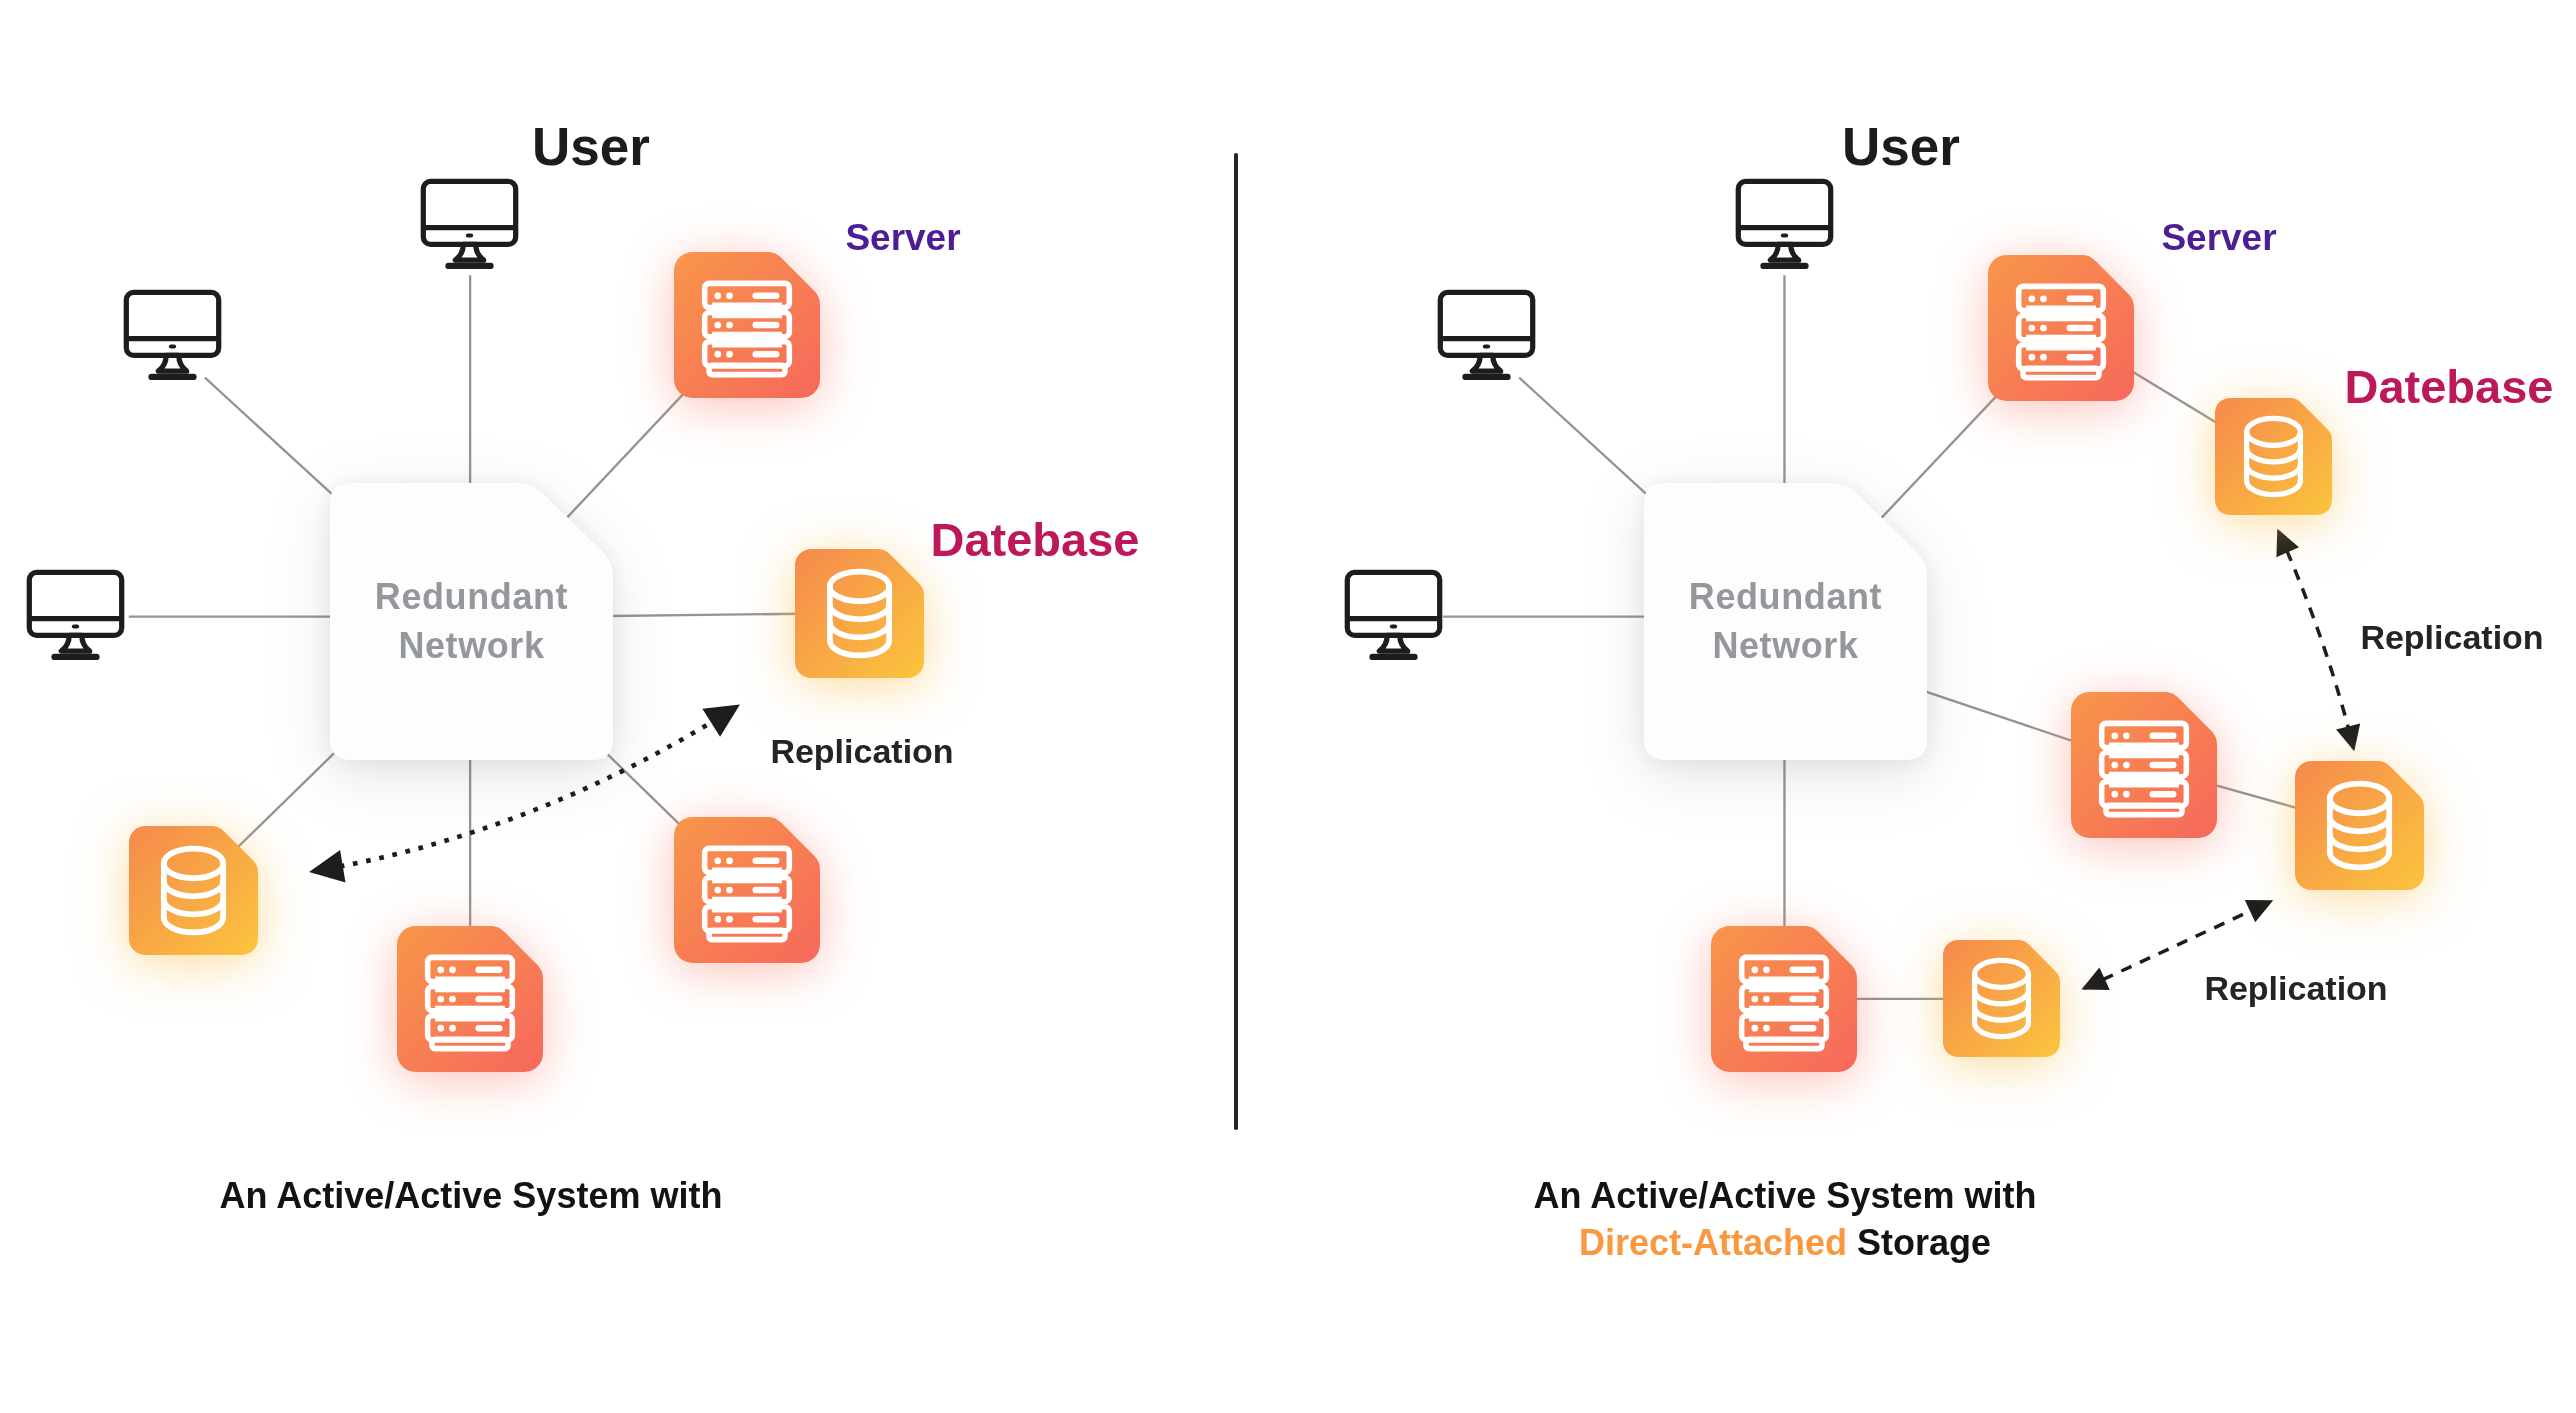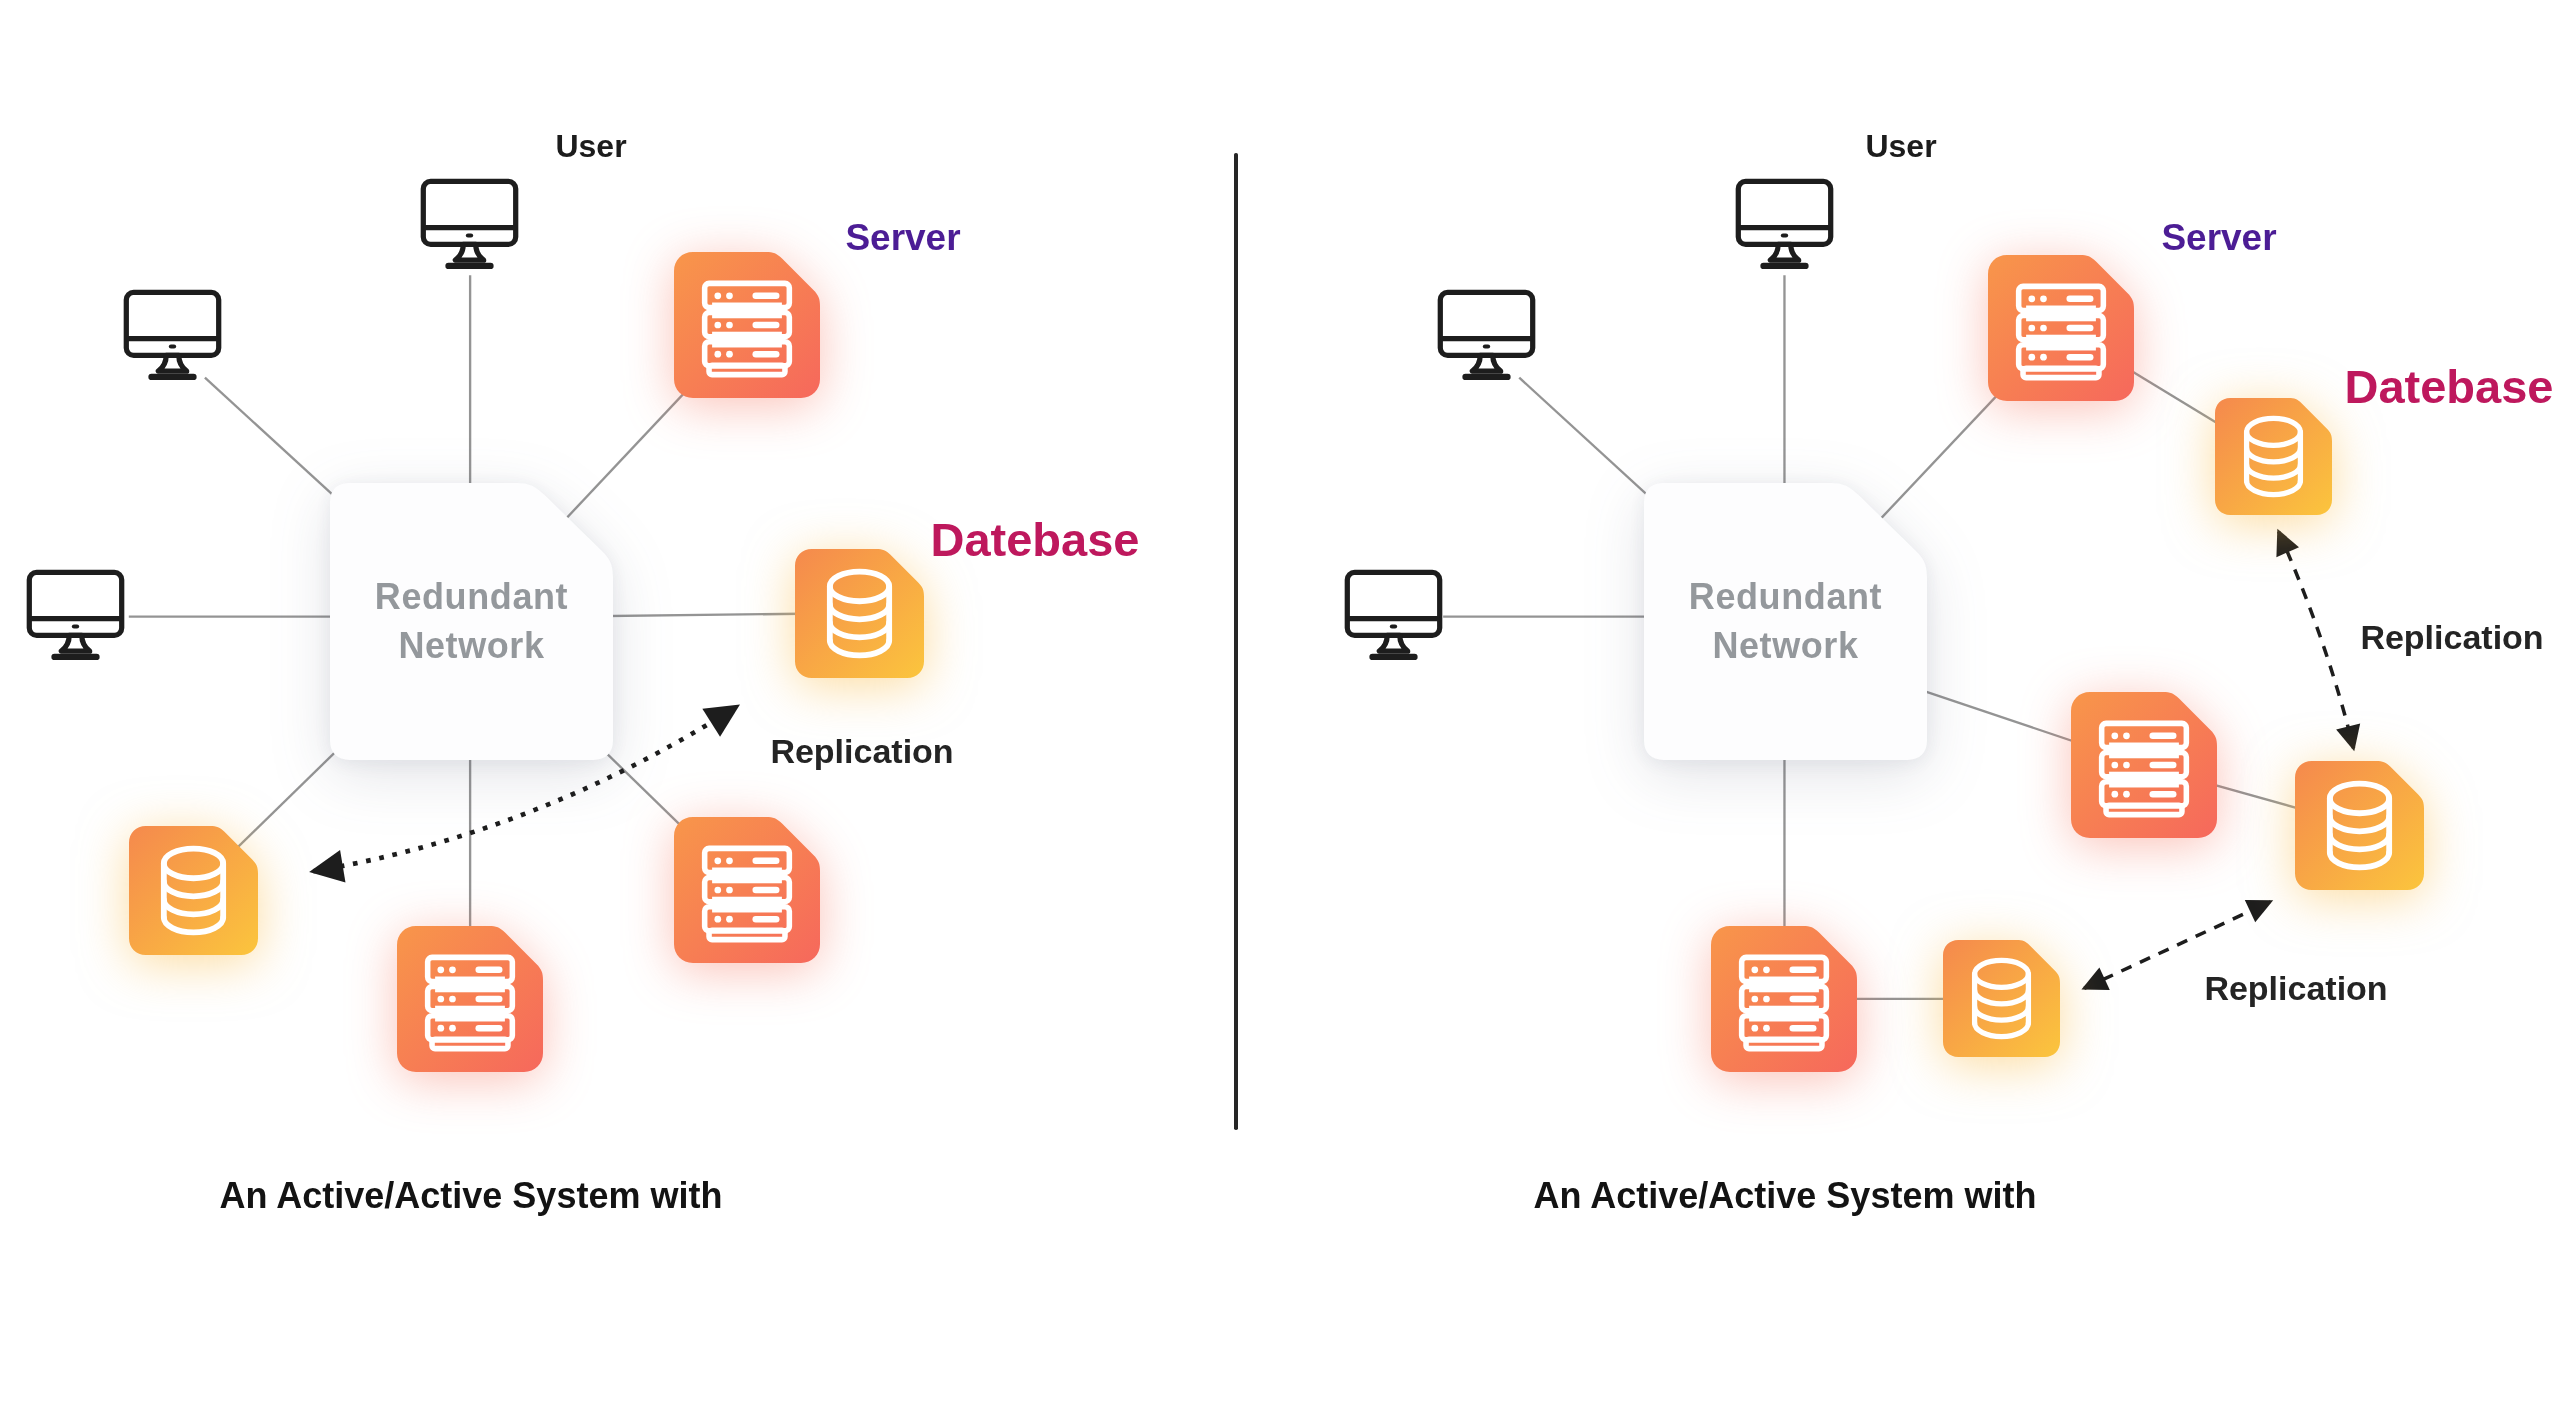--- a/index.html
+++ b/index.html
@@ -6,21 +6,21 @@
   .stage{
     position:relative;width:2576px;height:1414px;overflow:hidden;
     background:#ffffff;font-family:"Liberation Sans",sans-serif;
   }
   .abs{position:absolute;}
   svg.icon{position:absolute;overflow:visible;}
   .shadow-server{filter:drop-shadow(0 8.2px 24.6px rgba(246,110,85,.42));}
   .shadow-db{filter:drop-shadow(0 8.2px 24.6px rgba(250,185,65,.5));}
   .shadow-box{filter:drop-shadow(0 15px 30px rgba(70,75,100,.15)) drop-shadow(0 2.9px 8.2px rgba(70,75,100,.08));}
   .lbl{position:absolute;transform:translate(-50%,-50%);font-weight:700;white-space:nowrap;}
-  .lbl-user{font-size:32px;color:#1c1c1c;}
+  .lbl-user{font-size:53px;color:#1c1c1c;}
   .lbl-server{font-size:37px;color:#4c1d95;}
   .lbl-db{font-size:47px;color:#be185d;}
   .lbl-rep{font-size:34px;color:#242424;}
   .net-box-text{
     position:absolute;display:flex;flex-direction:column;justify-content:center;align-items:center;
     font-size:36px;font-weight:700;color:#94989C;line-height:1.35;letter-spacing:0.6px;
   }
   .caption{
     position:absolute;width:820px;text-align:center;
     font-size:36px;font-weight:700;color:#131313;line-height:1.3;
@@ -233,17 +233,18 @@
       </svg>
     <svg class="icon shadow-db" style="left:1943px;top:940px" width="117" height="117" viewBox="0 0 100 100">
       <use href="#card" fill="url(#gradDb)"></use>
         <use href="#glyph-db"></use>
       </svg>
 
     <div class="lbl lbl-rep" style="left:2296px;top:988px;">Replication</div>
 
     <div class="caption" style="left:1375px;top:1173px;">
       <div>An Active/Active System with</div>
+      <div><span class="accent">Direct-Attached</span> <span>Storage</span></div>
     </div>
   </div>
 
 </div>
 
 
 </body></html>

